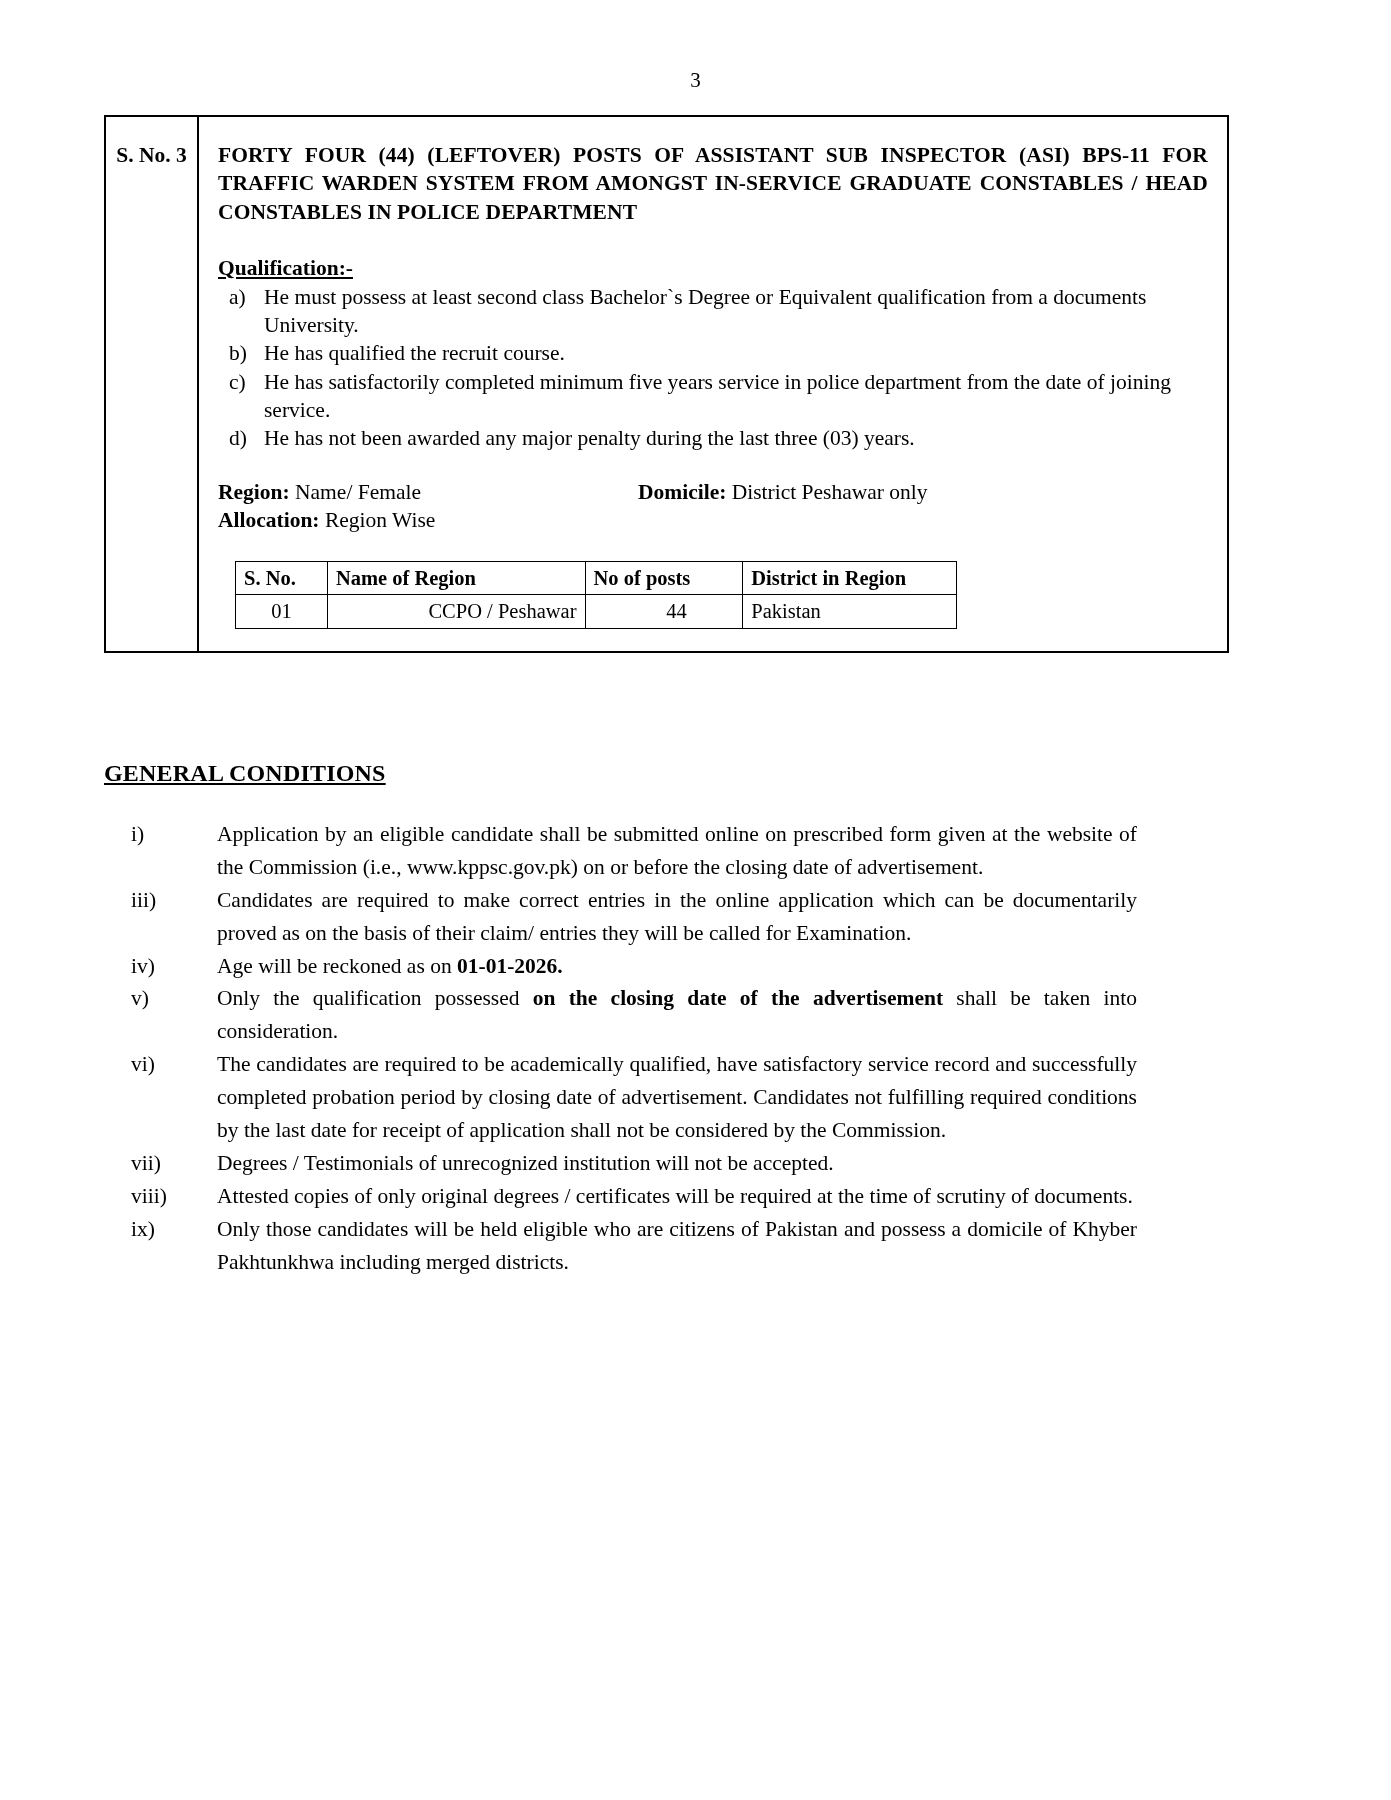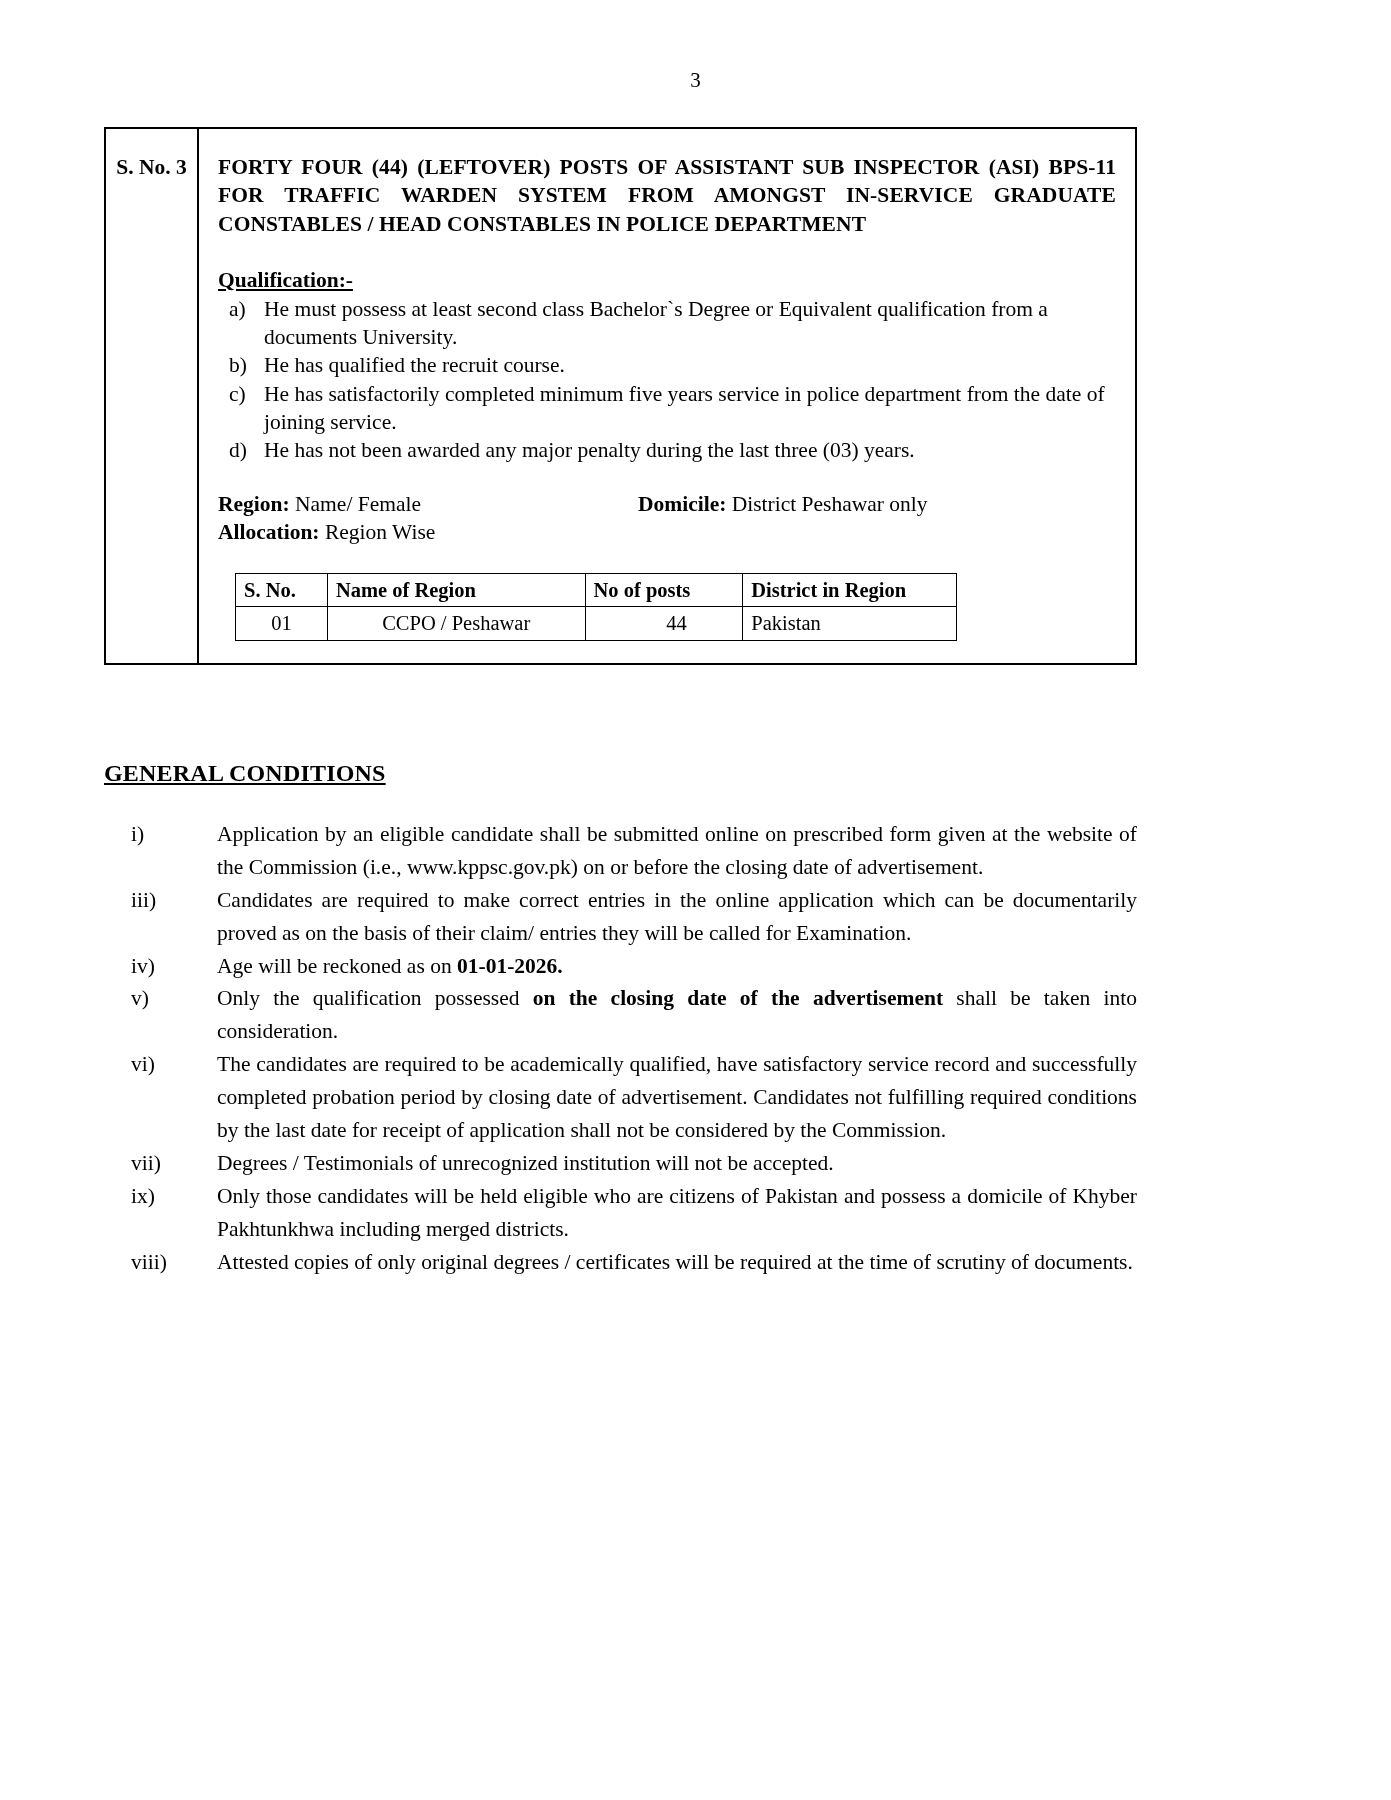--- a/index.html
+++ b/index.html
@@ -27,22 +27,22 @@
     font-size: 21px;
     line-height: 1;
     padding-top: 70px;
     font-family: "Liberation Serif", "DejaVu Serif", serif;
   }
 
   
   .post-box {
     position: absolute;
     left: 104px;
-    top: 127px;
-    width: 1033px;
+    top: 115px;
+    width: 1125px;
     border: 2px solid #000;
     box-sizing: border-box;
     display: flex;
     background: #fff;
   }
   .post-box-sno {
     width: 93px;
     flex: 0 0 93px;
     border-right: 2px solid #000;
     box-sizing: border-box;
@@ -125,21 +125,21 @@
   table.region-table thead th {
     font-weight: bold;
     text-align: left;
   }
   table.region-table col.c-sno { width: 92px; }
   table.region-table col.c-region { width: 258px; }
   table.region-table col.c-posts { width: 158px; }
   table.region-table col.c-district { width: 214px; }
 
   table.region-table td.cell-sno { text-align: center; }
-  table.region-table td.cell-region { text-align: center; }
+  table.region-table td.cell-region { text-align: right; }
   table.region-table td.cell-posts { text-align: center; padding-left: 33px; }
   table.region-table td.cell-district { text-align: left; }
 
   .note-block {
     margin-top: 22px;
     font-size: 21.5px;
     line-height: 1.33;
   }
   .note-head {
     font-weight: bold;
@@ -259,17 +259,17 @@
 
   <div class="gc-heading">GENERAL CONDITIONS</div>
 
   <div class="gc-list" id="gc-list">
       <div class="gc-item"><span class="gc-marker">i)</span><span>Application by an eligible candidate shall be submitted online on prescribed form given at the website of the Commission (i.e., www.kppsc.gov.pk) on or before the closing date of advertisement.</span></div>
       <div class="gc-item"><span class="gc-marker">iii)</span><span>Candidates are required to make correct entries in the online application which can be documentarily proved as on the basis of their claim/ entries they will be called for Examination.</span></div>
       <div class="gc-item"><span class="gc-marker">iv)</span><span>Age will be reckoned as on </span><b>01-01-2026.</b></div>
       <div class="gc-item"><span class="gc-marker">v)</span><span>Only the qualification possessed </span><b>on the closing date of the advertisement</b><span> shall be taken into consideration.</span></div>
       <div class="gc-item"><span class="gc-marker">vi)</span><span>The candidates are required to be academically qualified, have satisfactory service record and successfully completed probation period by closing date of advertisement. Candidates not fulfilling required conditions by the last date for receipt of application shall not be considered by the Commission.</span></div>
       <div class="gc-item"><span class="gc-marker">vii)</span><span>Degrees / Testimonials of unrecognized institution will not be accepted.</span></div>
+      <div class="gc-item"><span class="gc-marker">viii)</span><span>Attested copies of only original degrees / certificates will be required at the time of scrutiny of documents.</span></div>
       <div class="gc-item"><span class="gc-marker">ix)</span><span>Only those candidates will be held eligible who are citizens of Pakistan and possess a domicile of Khyber Pakhtunkhwa including merged districts.</span></div>
-      <div class="gc-item"><span class="gc-marker">viii)</span><span>Attested copies of only original degrees / certificates will be required at the time of scrutiny of documents.</span></div>
     </div>
 
 </div>
 
 </body></html>

